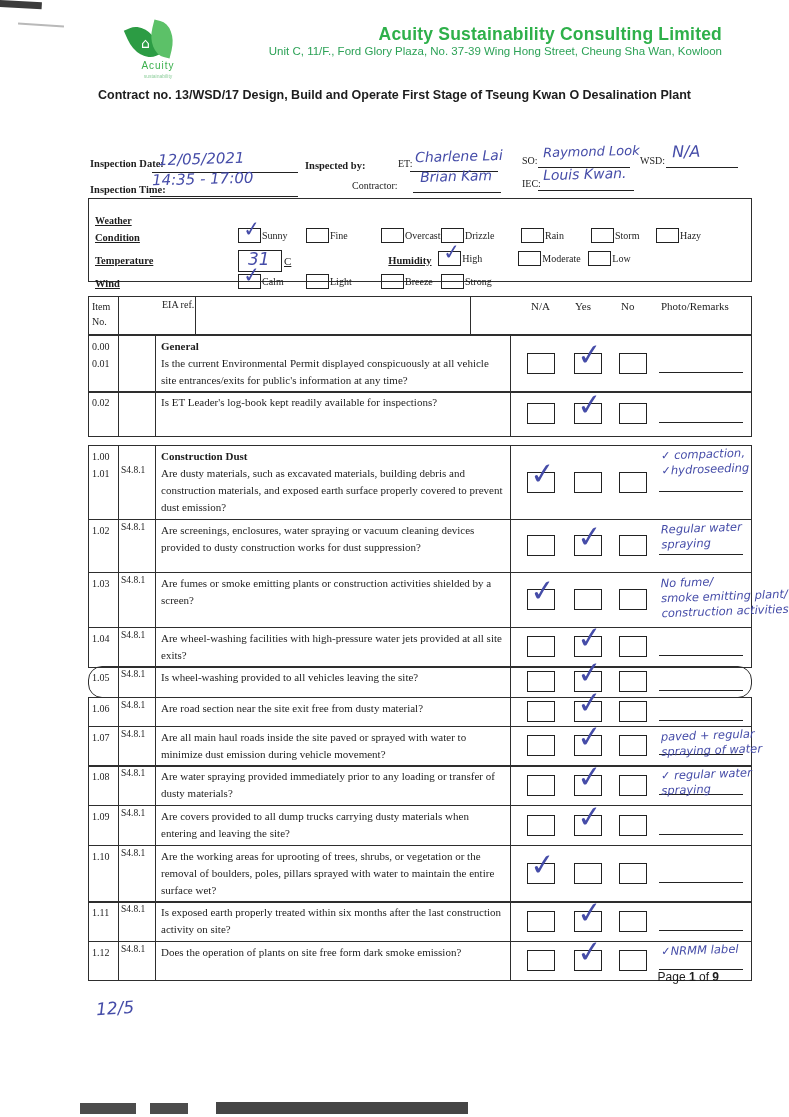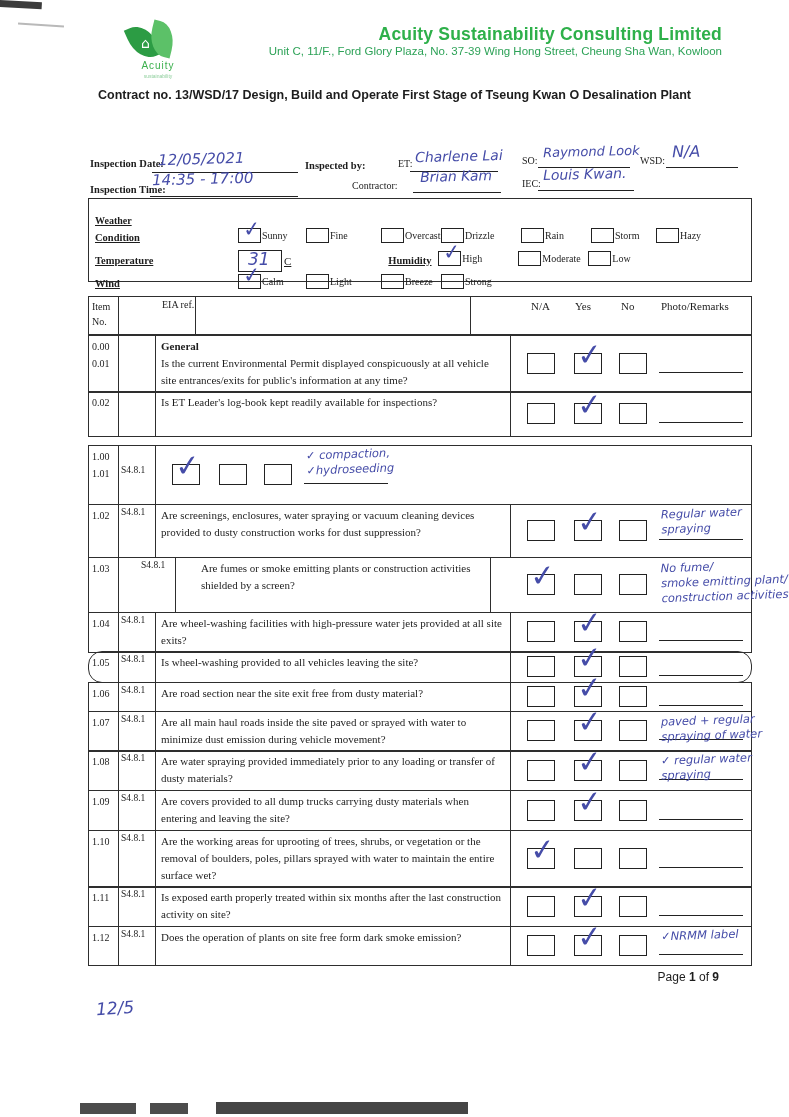--- a/index.html
+++ b/index.html
@@ -271,20 +271,24 @@
           </div>
         </div>
         <div class="crow gap" style="min-height: 60px;">
           <div class="c-item">
             <div>1.00</div>
             <div>1.01</div>
           </div>
           <div class="c-eia">
             <div class="sub">S4.8.1</div>
           </div>
+          <div class="c-q">
+            <div class="sect">Construction Dust</div>
+            <div class="qtext">Are dusty materials, such as excavated materials, building debris and construction materials, and exposed earth surface properly covered to prevent dust emission?</div>
+          </div>
           <div class="c-ans">
             <span class="cb na">
               <span class="tick">✓</span>
             </span>
             <span class="cb yes"></span>
             <span class="cb no"></span>
             <span class="rule"></span>
             <div class="remark hw">
               <div>✓ compaction,</div>
               <div>✓hydroseeding</div>
@@ -307,21 +311,21 @@
               <span class="tick">✓</span>
             </span>
             <span class="cb no"></span>
             <span class="rule"></span>
             <div class="remark hw">
               <div>Regular water</div>
               <div>spraying</div>
             </div>
           </div>
         </div>
-        <div class="crow" style="min-height: 56px; gap: 20px;">
+        <div class="crow" style="min-height: 56px;">
           <div class="c-item">
             <div>1.03</div>
           </div>
           <div class="c-eia">
             <div>S4.8.1</div>
           </div>
           <div class="c-q">
             <div class="qtext">Are fumes or smoke emitting plants or construction activities shielded by a screen?</div>
           </div>
           <div class="c-ans">

